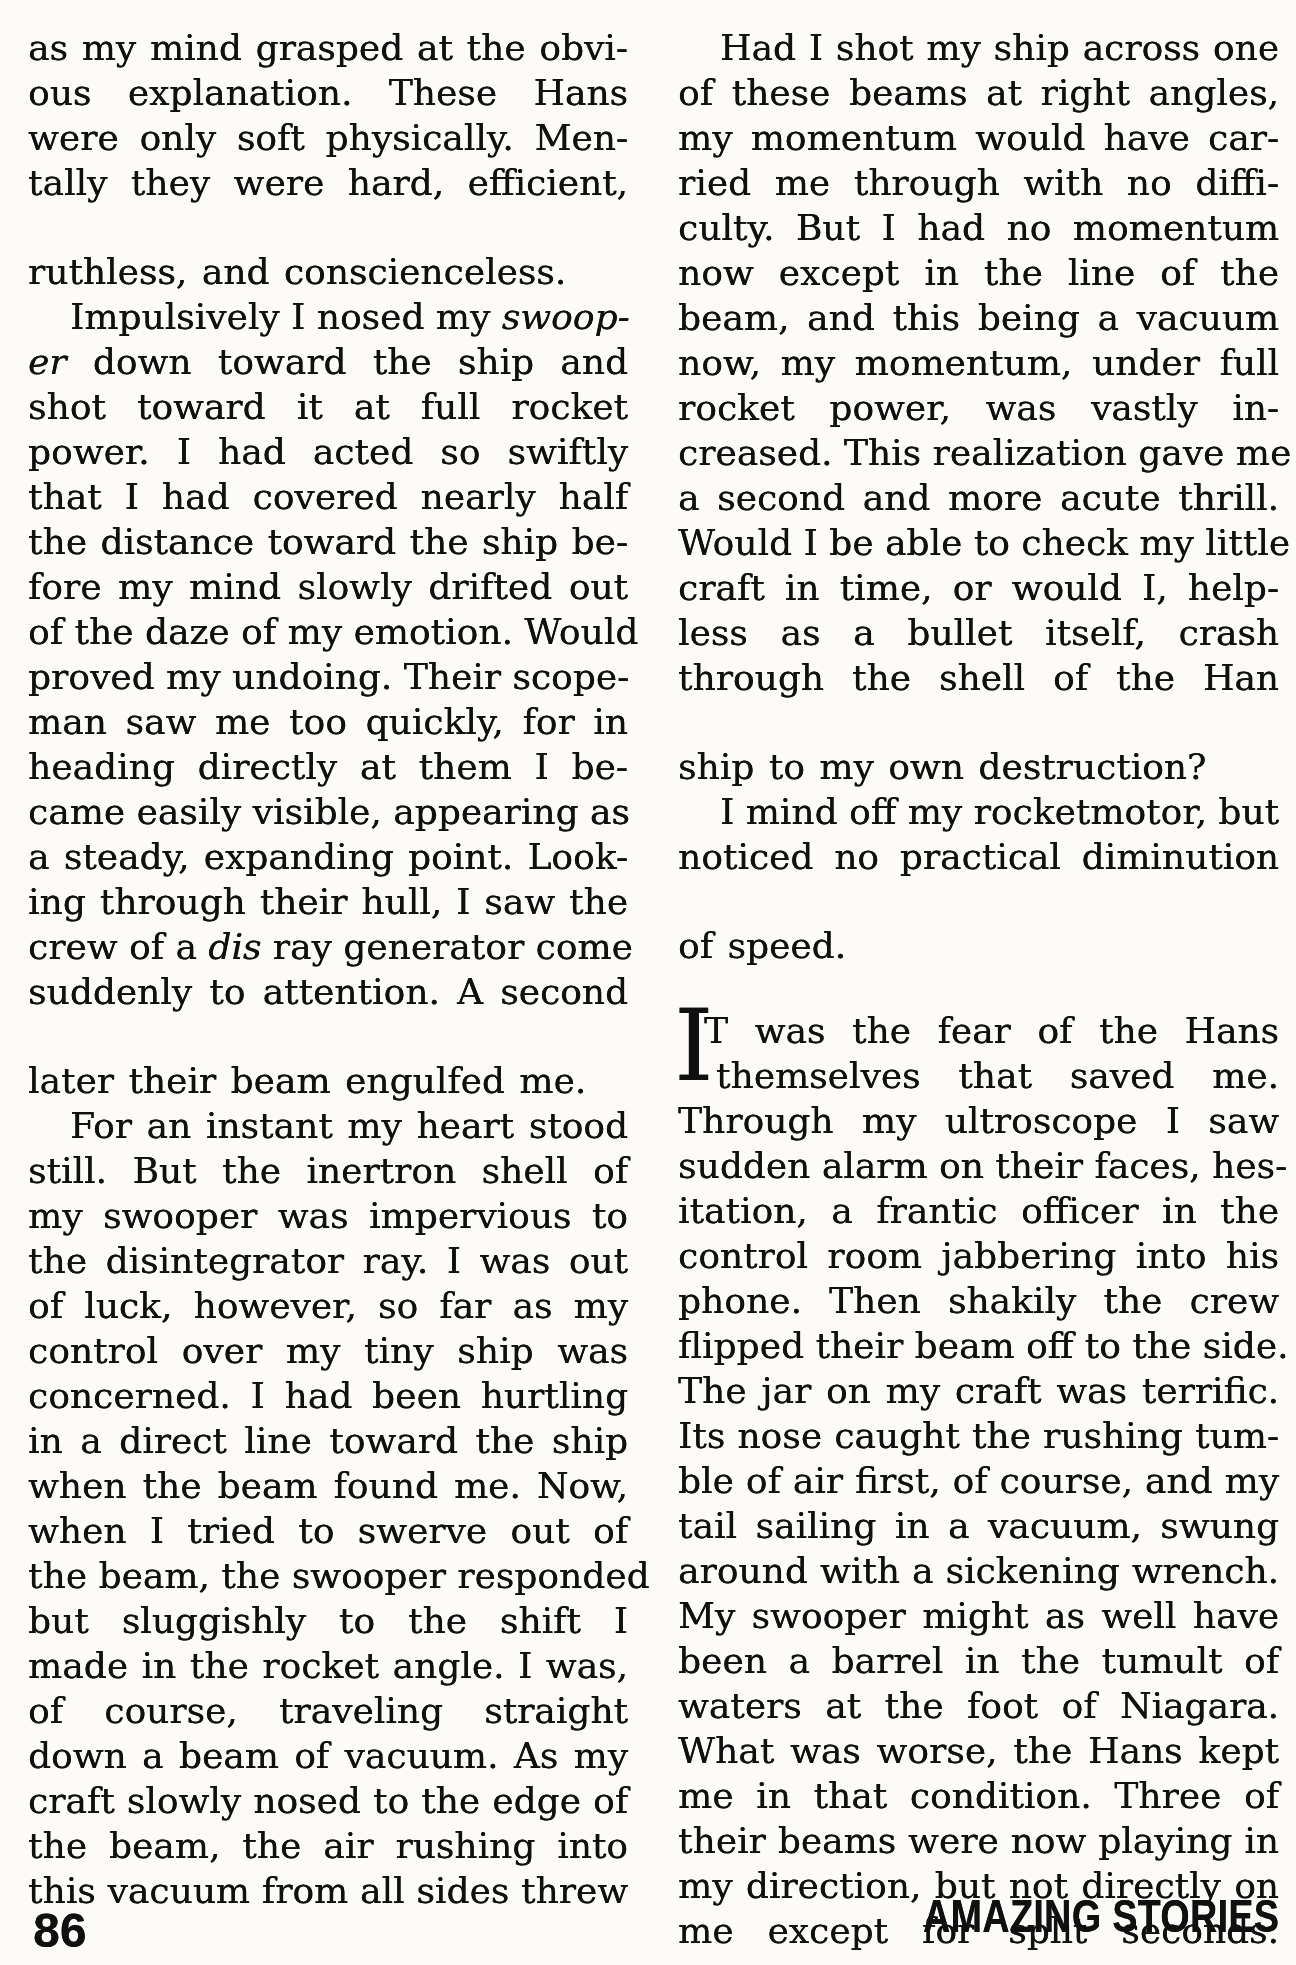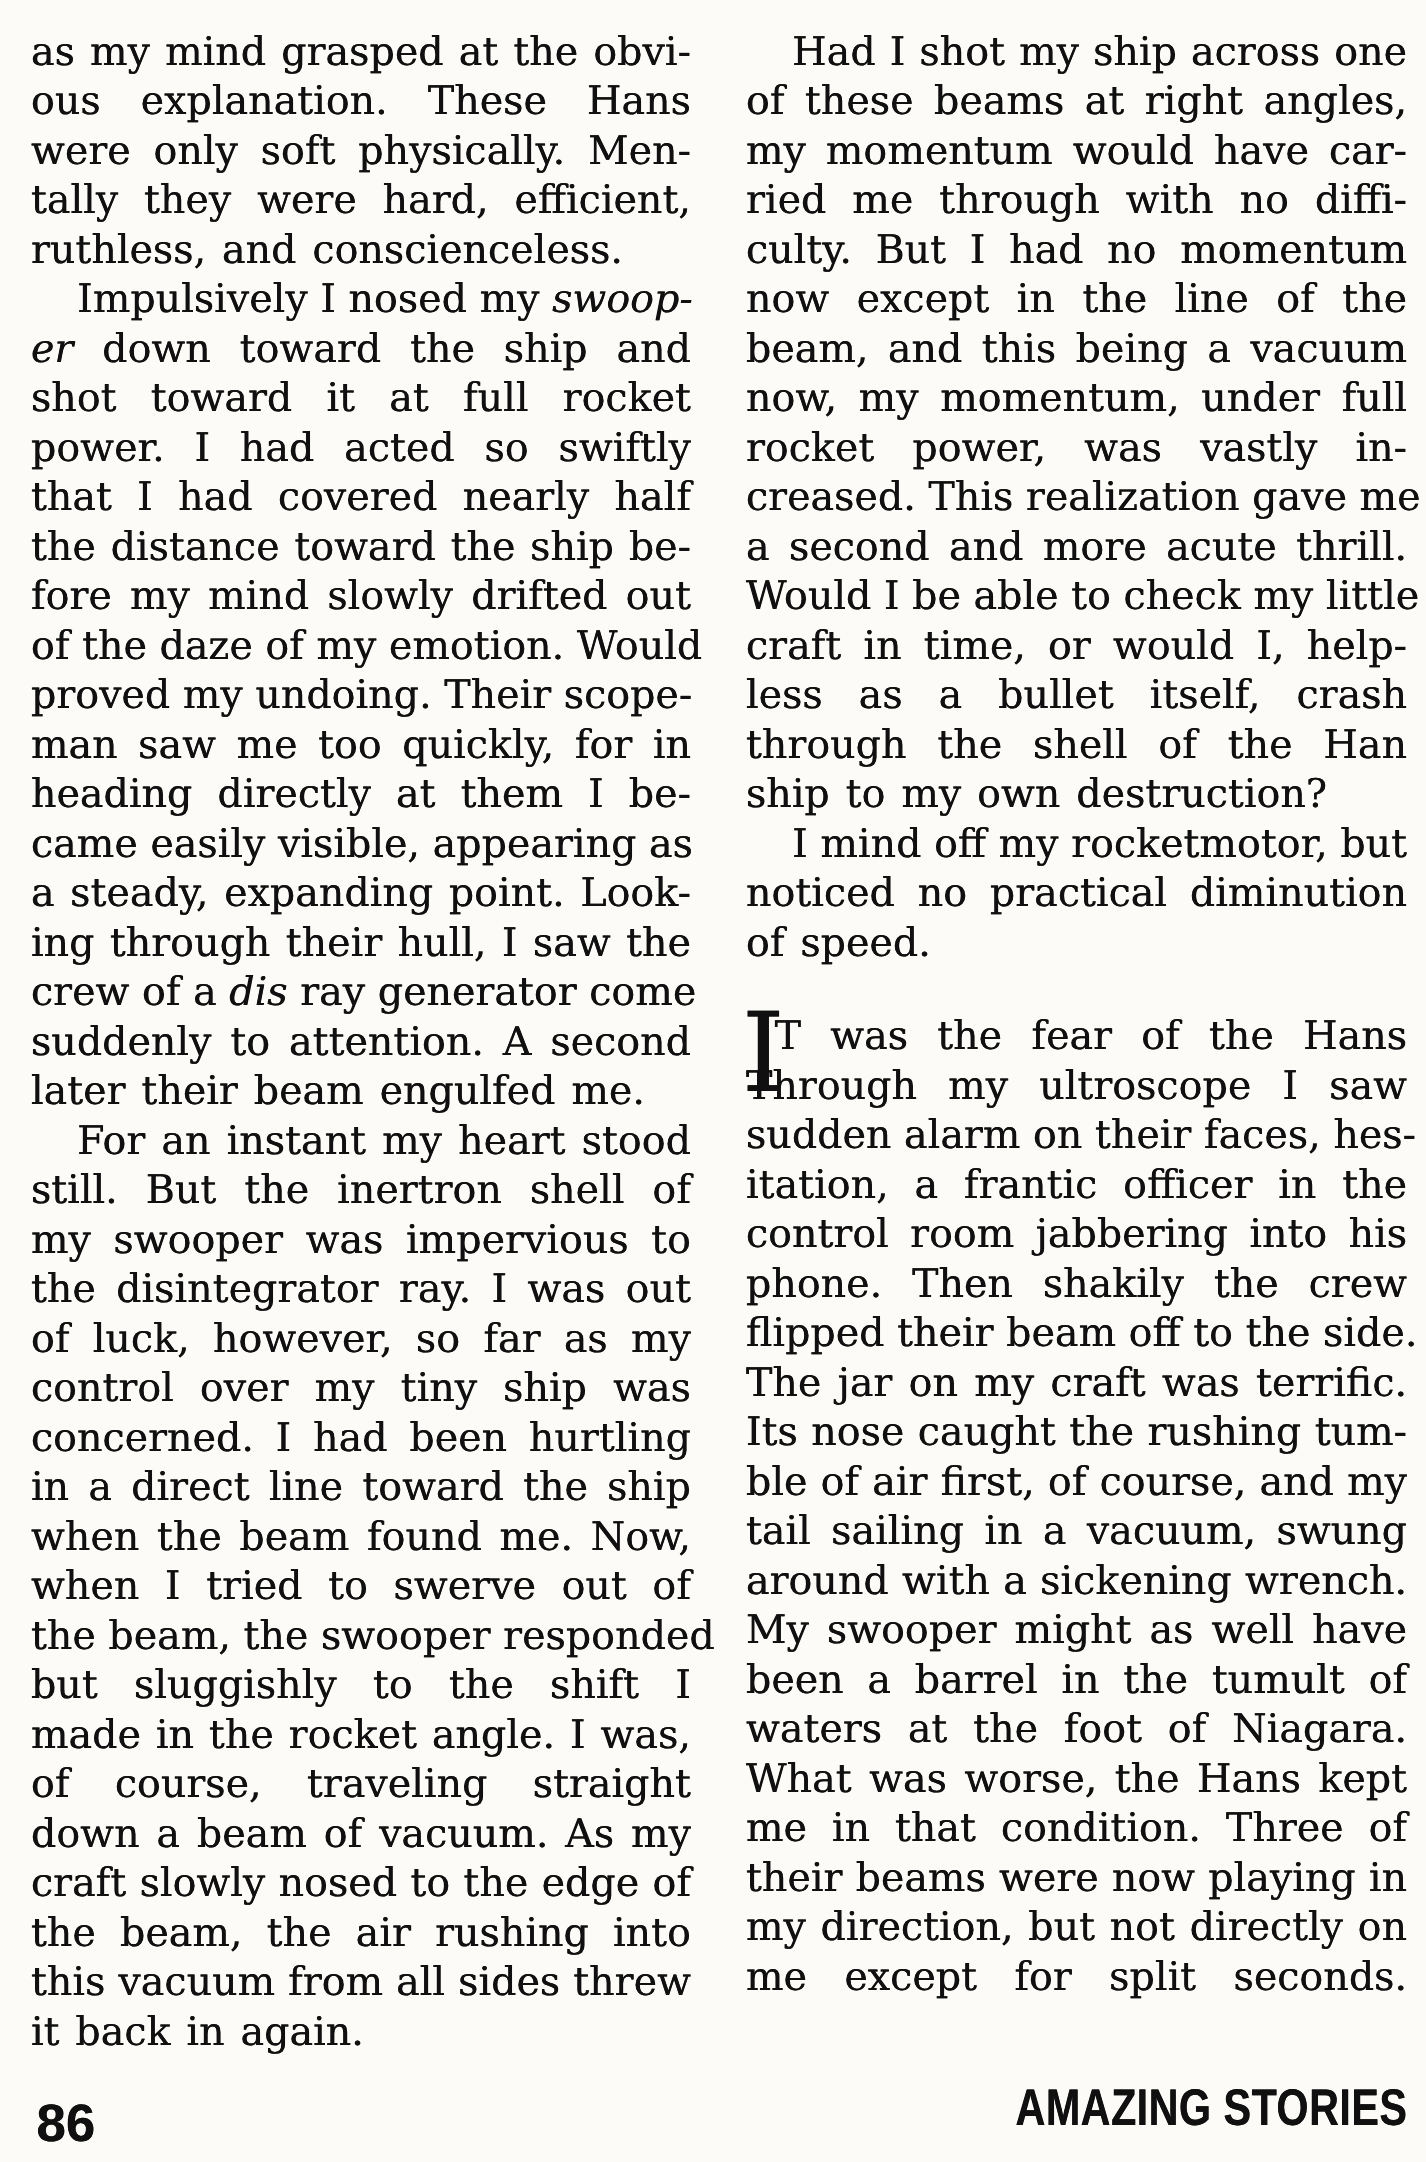--- a/index.html
+++ b/index.html
@@ -33,20 +33,21 @@
     height: 45px;
     text-align: justify;
     text-align-last: justify;
     white-space: nowrap;
     overflow: visible;
   }
   .line.short {
     text-align: left;
     text-align-last: left;
     word-spacing: 3px;
+    margin-top: 44px;
   }
   .line.indent { text-indent: 42px; }
   .dc-wrap { position: relative; }
   .dropcap {
     position: absolute;
     left: -4px;
     top: -12px;
     font-size: 100px;
     line-height: 1;
   }
@@ -149,20 +150,21 @@
         <div class="line short">ship to my own destruction?</div>
       </div>
       <div class="para">
         <div class="line indent">I mind off my rocketmotor, but</div>
         <div class="line">noticed no practical diminution</div>
         <div class="line short">of speed.</div>
       </div>
       <div class="para gap dc-wrap">
         <span class="dropcap">I</span>
         <div class="line dc1">T was the fear of the Hans</div>
+        <div class="line dc2">themselves that saved me.</div>
         <div class="line">Through my ultroscope I saw</div>
         <div class="line">sudden alarm on their faces, hes-</div>
         <div class="line">itation, a frantic officer in the</div>
         <div class="line">control room jabbering into his</div>
         <div class="line">phone. Then shakily the crew</div>
         <div class="line">flipped their beam off to the side.</div>
         <div class="line">The jar on my craft was terrific.</div>
         <div class="line">Its nose caught the rushing tum-</div>
         <div class="line">ble of air first, of course, and my</div>
         <div class="line">tail sailing in a vacuum, swung</div>

